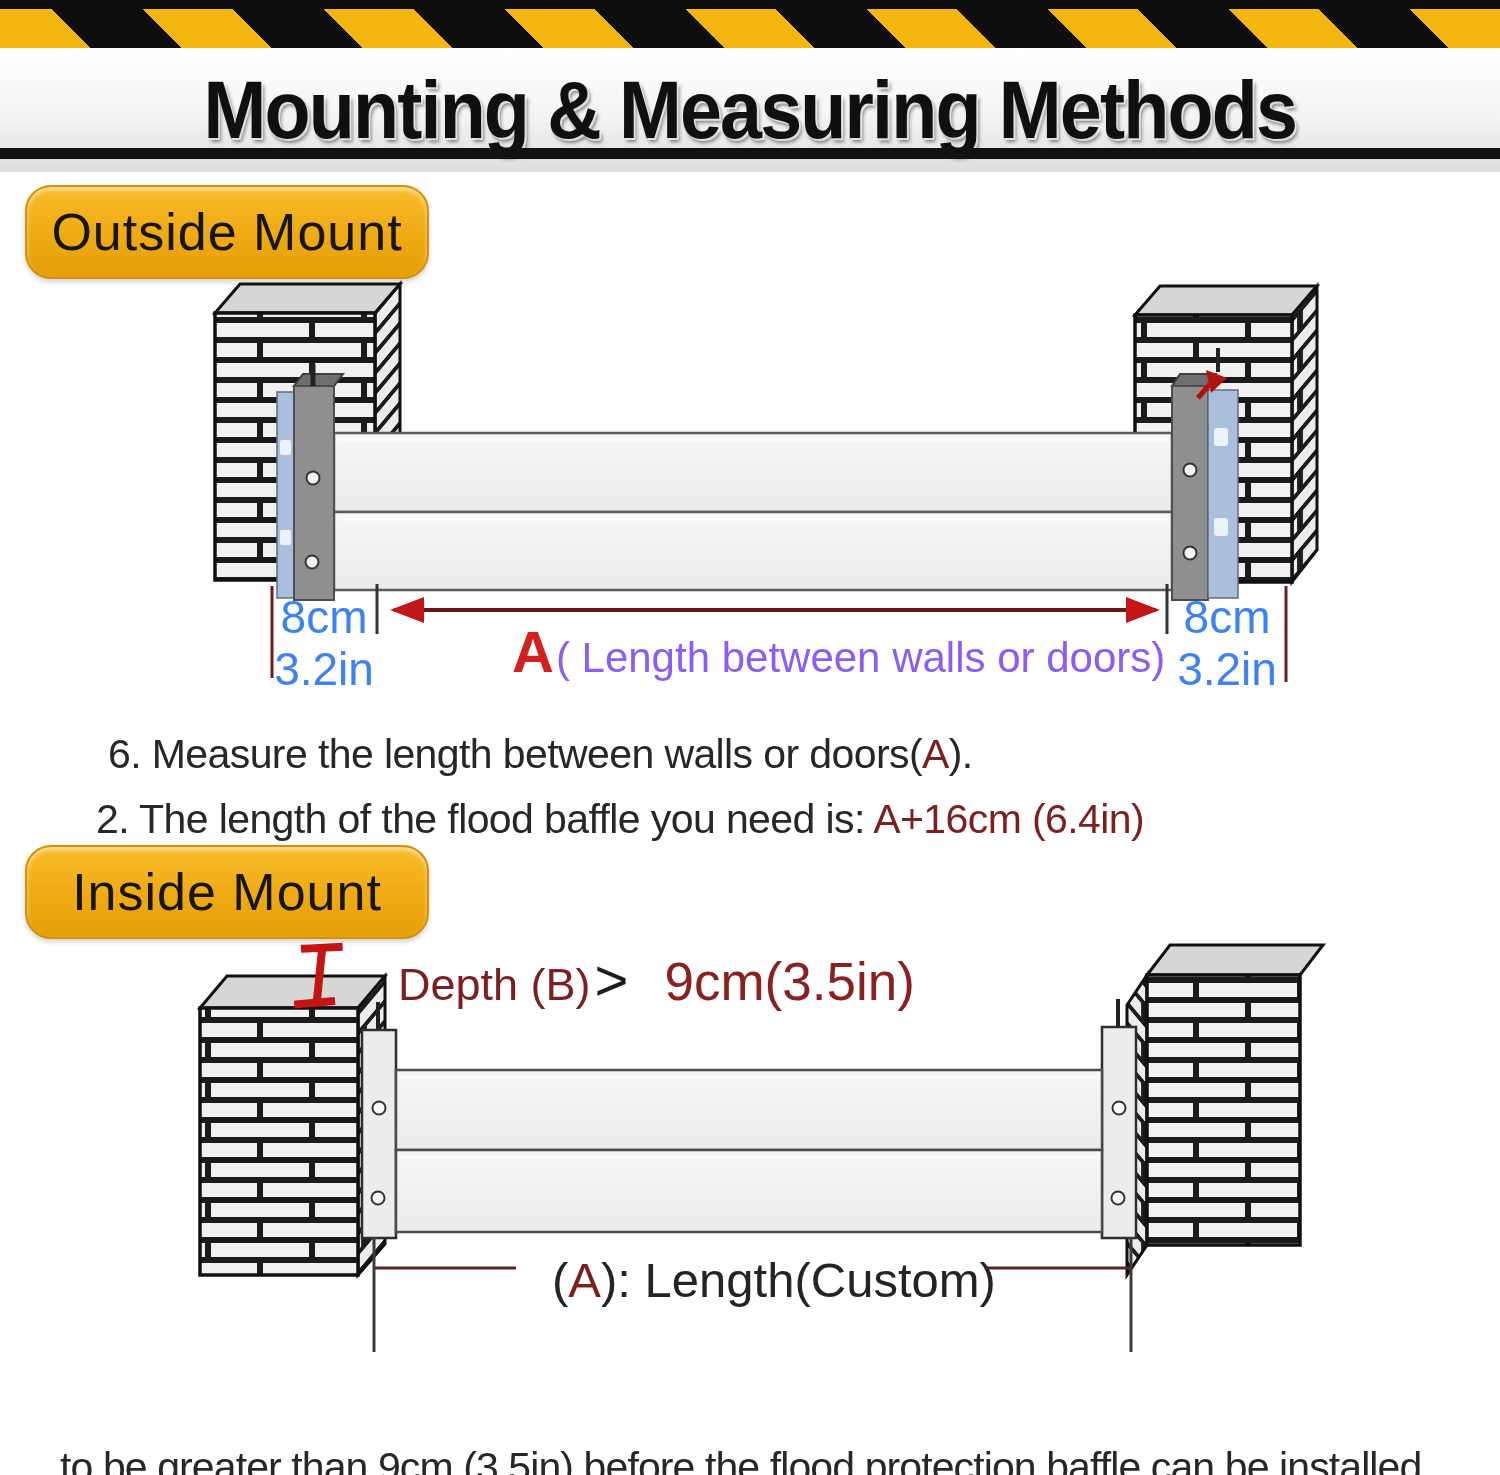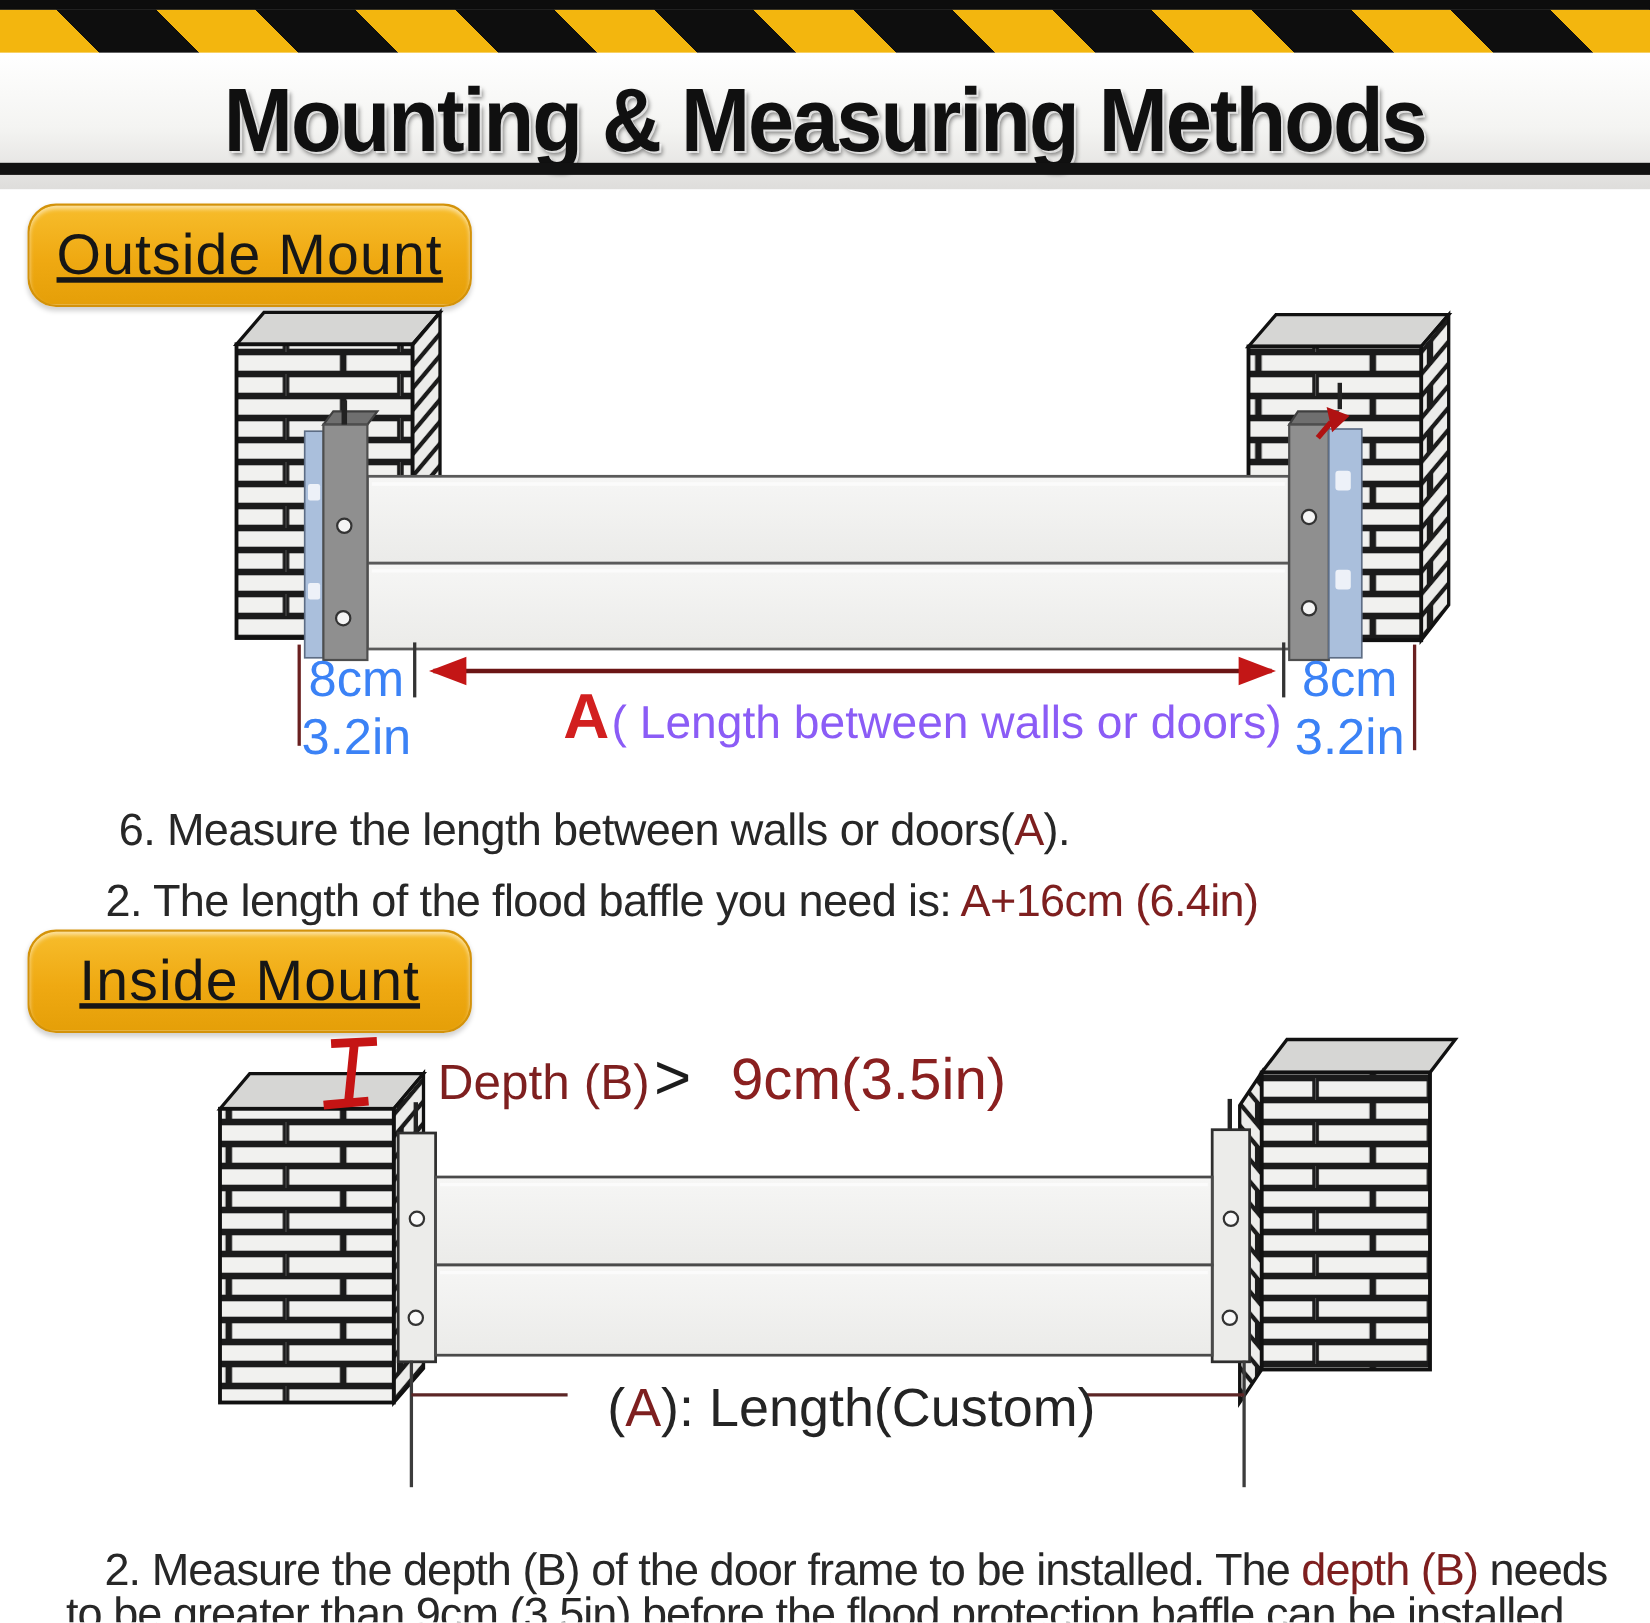--- a/index.html
+++ b/index.html
@@ -17,21 +17,21 @@
   .title-band .title{font-size:82px;font-weight:bold;color:#101010;letter-spacing:-2px;
       transform:scaleX(.92);white-space:nowrap;
       text-shadow:2px 2px 0 rgba(255,255,255,.7), 3px 4px 4px rgba(0,0,0,.45);}
   .under-bar{position:absolute;left:0;top:148px;width:1500px;height:11px;background:#121212;}
 
   
   .badge{position:absolute;left:25px;width:400px;height:90px;border-radius:26px;
       background:linear-gradient(180deg,#f7bd2c 0%,#efa912 55%,#e59f08 100%);
       border:2px solid #d3920a;display:flex;align-items:center;justify-content:center;
       box-shadow:inset 0 3px 4px rgba(255,255,255,.55), 0 3px 5px rgba(0,0,0,.18);}
-  .badge span{font-size:52px;color:#161616;letter-spacing:1px;white-space:nowrap;text-decoration:underline;}
+  .badge span{font-size:52px;color:#161616;letter-spacing:1px;white-space:nowrap;}
   #badge-outside{top:185px;}
   #badge-inside{top:845px;}
 
   
   .diagram-svg{position:absolute;left:0;top:0;width:1500px;height:1475px;}
 
   
   .gap-label{position:absolute;text-align:center;font-size:46px;color:#3b82f6;line-height:1.12;}
   .span-label{position:absolute;display:flex;align-items:baseline;white-space:nowrap;}
   .span-label .big-a{font-size:58px;font-weight:bold;color:#d21f1f;margin-right:2px;}
@@ -227,20 +227,17 @@
 
   <div class="depth-label" style="left:398px;top:946px;">
     <span class="d-txt">Depth (B) </span>
     <span class="d-gt">&gt;</span>
     <span class="d-val">9cm(3.5in)</span>
   </div>
   <div class="len-label" style="left:552px;top:1252px;">
     <span>(</span><span class="maroon">A</span><span>): Length(Custom)</span>
   </div>
 
-  <div class="instr" style="left:95px;top:1404px;letter-spacing:-0.9px;">
-    <span>2. Measure the depth (B) of the door frame to be installed. The </span><span class="maroon">depth (B)</span><span> needs</span>
-  </div>
   <div class="instr" style="left:60px;top:1444px;letter-spacing:-0.9px;">
     <span>to be greater than 9cm (3.5in) before the flood protection baffle can be installed.</span>
   </div>
 
 </div>
 
 </body></html>

